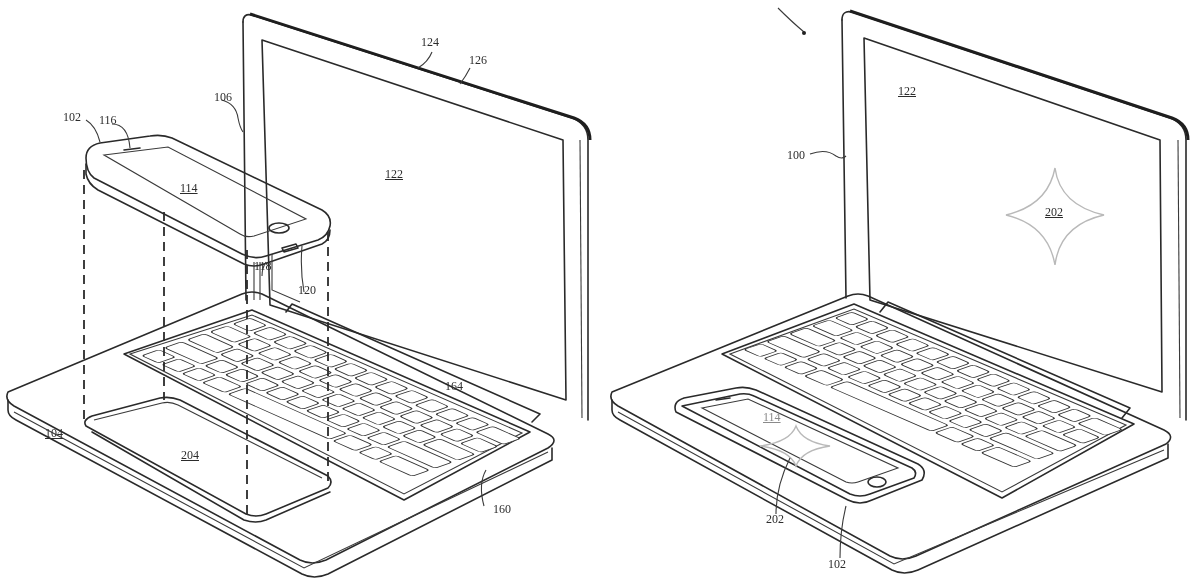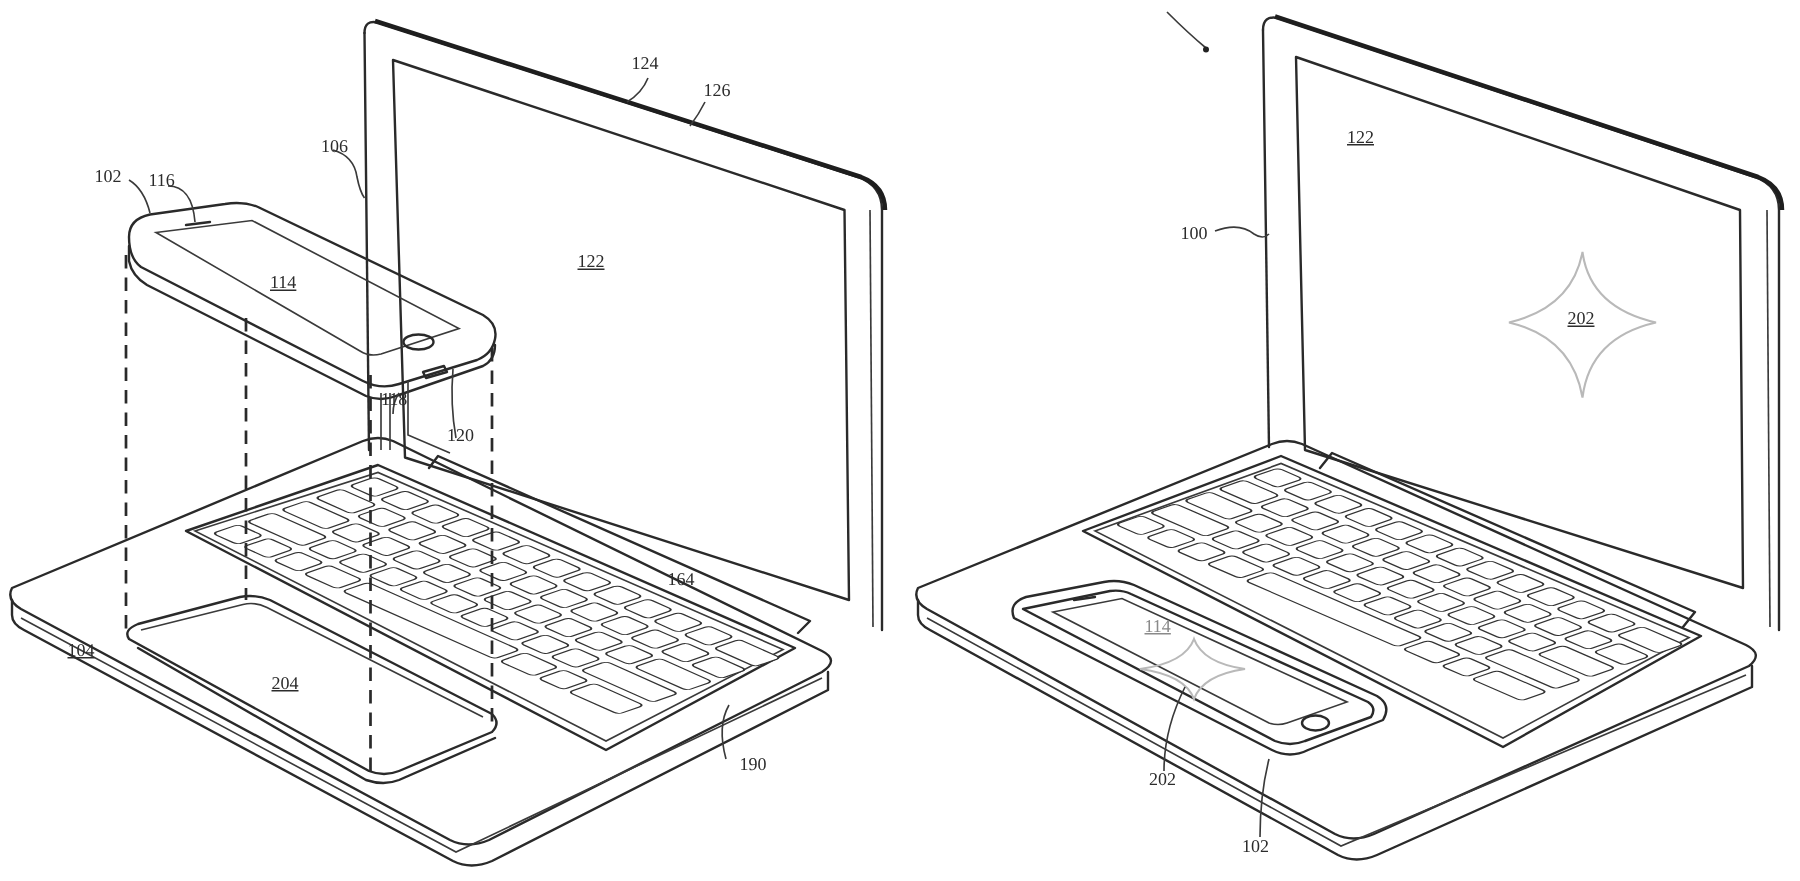--- a/index.html
+++ b/index.html
@@ -157,21 +157,21 @@
       <span class="lbl" style="left:214px;top:91px;">106</span>
       <span class="lbl" style="left:421px;top:36px;">124</span>
       <span class="lbl" style="left:434px;top:54px;margin-left:35px;">126</span>
       <span class="lbl u" style="left:180px;top:182px;">114</span>
       <span class="lbl u" style="left:385px;top:168px;">122</span>
       <span class="lbl" style="left:254px;top:260px;">118</span>
       <span class="lbl" style="left:298px;top:284px;">120</span>
       <span class="lbl u" style="left:45px;top:380px;margin-top:47px;">104</span>
       <span class="lbl" style="left:445px;top:380px;">164</span>
       <span class="lbl u" style="left:181px;top:449px;">204</span>
-      <span class="lbl" style="left:493px;top:503px;">190</span>
+      <span class="lbl" style="left:493px;top:503px;">160</span>
     </div>
   </div>
 
   <div class="fig fig-right">
     <svg width="595" height="587" viewBox="605 0 595 587">
 
       <path class="ln-thin" d="M778 8 Q792 22 804 32"></path>
       <circle cx="804" cy="33" r="2" fill="#222"></circle>
 
       <g>

